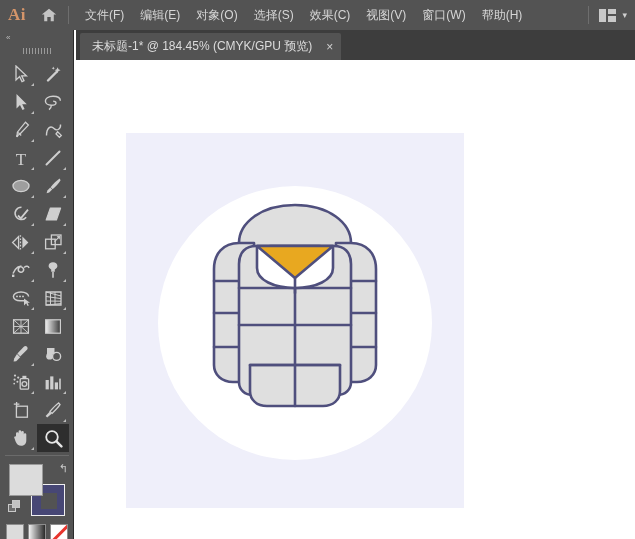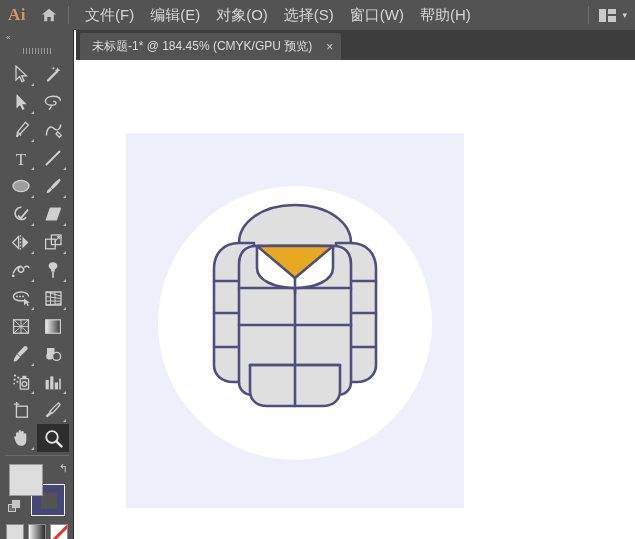--- a/index.html
+++ b/index.html
@@ -18,21 +18,21 @@
   }
   #ai-logo {
     width:34px; height:30px; display:flex; align-items:center; justify-content:center;
     color:#d4956a; font-size:17px; font-weight:bold; letter-spacing:0.5px;
     font-family:"Liberation Serif", serif;
   }
   #home-btn { width:30px; height:30px; display:flex; align-items:center; justify-content:center; }
   .home-glyph { display:block; }
   .mb-sep { width:1px; height:18px; background:#6e6e6e; margin:0 8px 0 4px; }
   .menu-item {
-    color:#d6d6d6; font-size:15px; padding:0 8px; height:30px;
+    color:#d6d6d6; font-size:12px; padding:0 8px; height:30px;
     display:flex; align-items:center; white-space:nowrap;
   }
   #ws-area { margin-left:auto; display:flex; align-items:center; height:30px; padding-right:8px; }
   .ws-sep { width:1px; height:18px; background:#6e6e6e; margin-right:10px; }
   .ws-icon { width:17px; height:13px; position:relative; margin-right:6px; }
   .ws-icon i { position:absolute; background:#c9c9c9; display:block; }
   .ws-icon .a { left:0; top:0; width:7px; height:13px; }
   .ws-icon .b { left:9px; top:0; width:8px; height:5px; }
   .ws-icon .c { left:9px; top:7px; width:8px; height:6px; }
   .ws-chevron { color:#d0d0d0; font-size:9px; line-height:1; }
@@ -137,20 +137,22 @@
     <div id="home-btn">
       <svg class="home-glyph" width="16" height="14" viewBox="0 0 16 14">
         <path d="M8 0.8 L15.2 6.6 L12.8 6.6 L12.8 13.2 L9.7 13.2 L9.7 8.9 L6.3 8.9 L6.3 13.2 L3.2 13.2 L3.2 6.6 L0.8 6.6 Z" fill="#c4c4c4"></path>
       </svg>
     </div>
     <div class="mb-sep"></div>
     <div class="menu-item">文件(F)</div>
     <div class="menu-item">编辑(E)</div>
     <div class="menu-item">对象(O)</div>
     <div class="menu-item">选择(S)</div>
+    <div class="menu-item">效果(C)</div>
+    <div class="menu-item">视图(V)</div>
     <div class="menu-item">窗口(W)</div>
     <div class="menu-item">帮助(H)</div>
     <div id="ws-area">
       <div class="ws-sep"></div>
       <div class="ws-icon">
         <i class="a"></i>
           <i class="b"></i>
           <i class="c"></i>
       </div>
       <div class="ws-chevron">▾</div>

